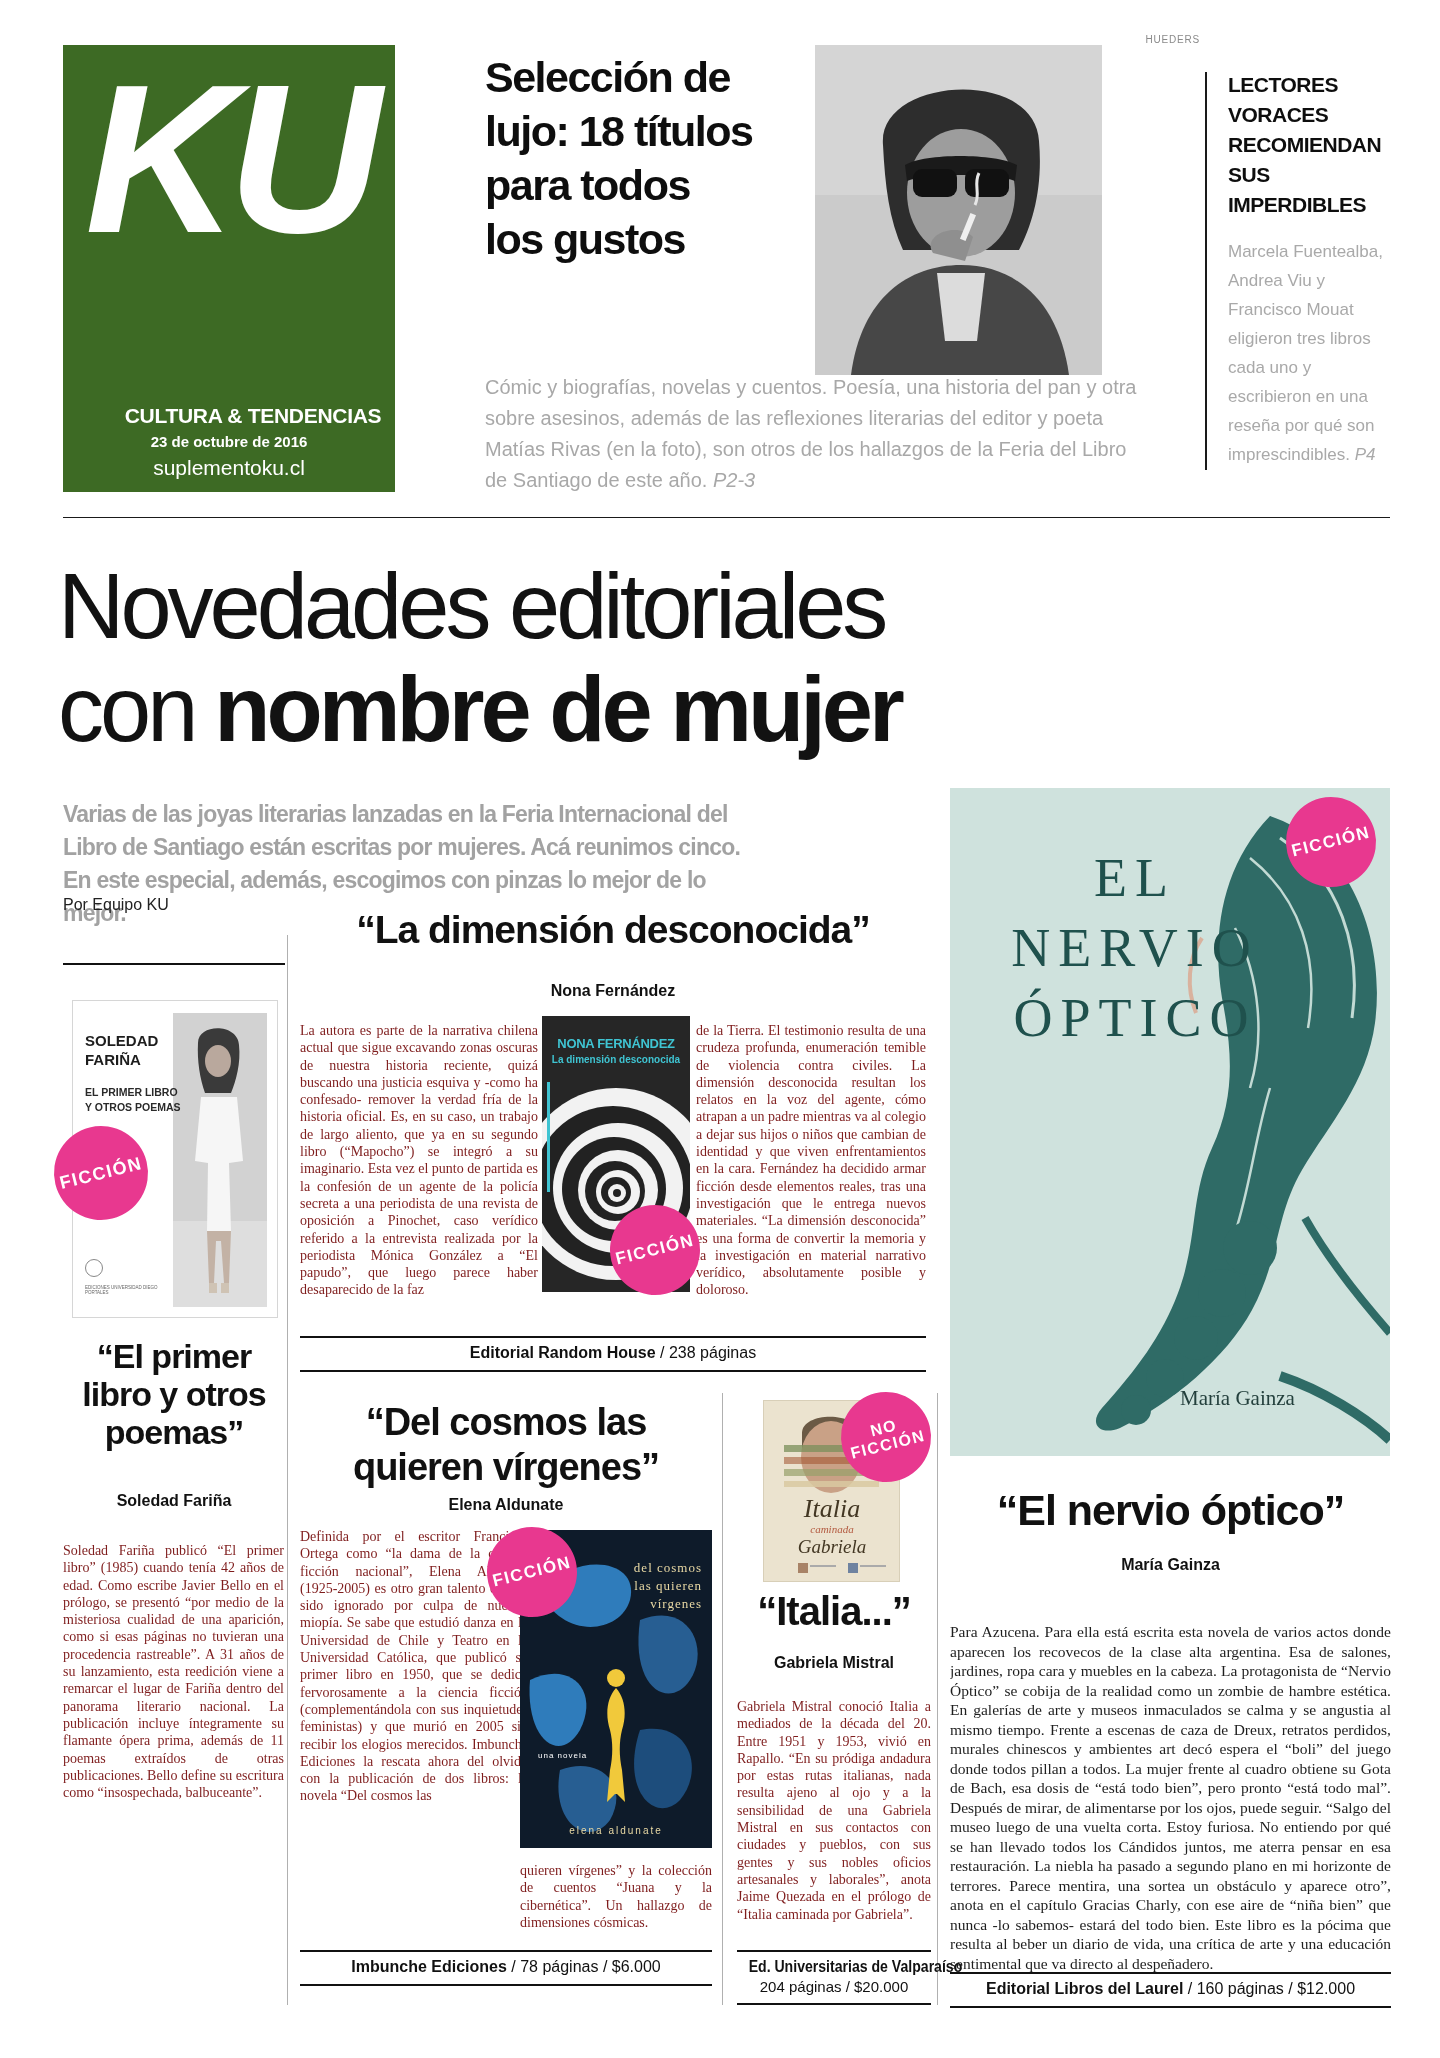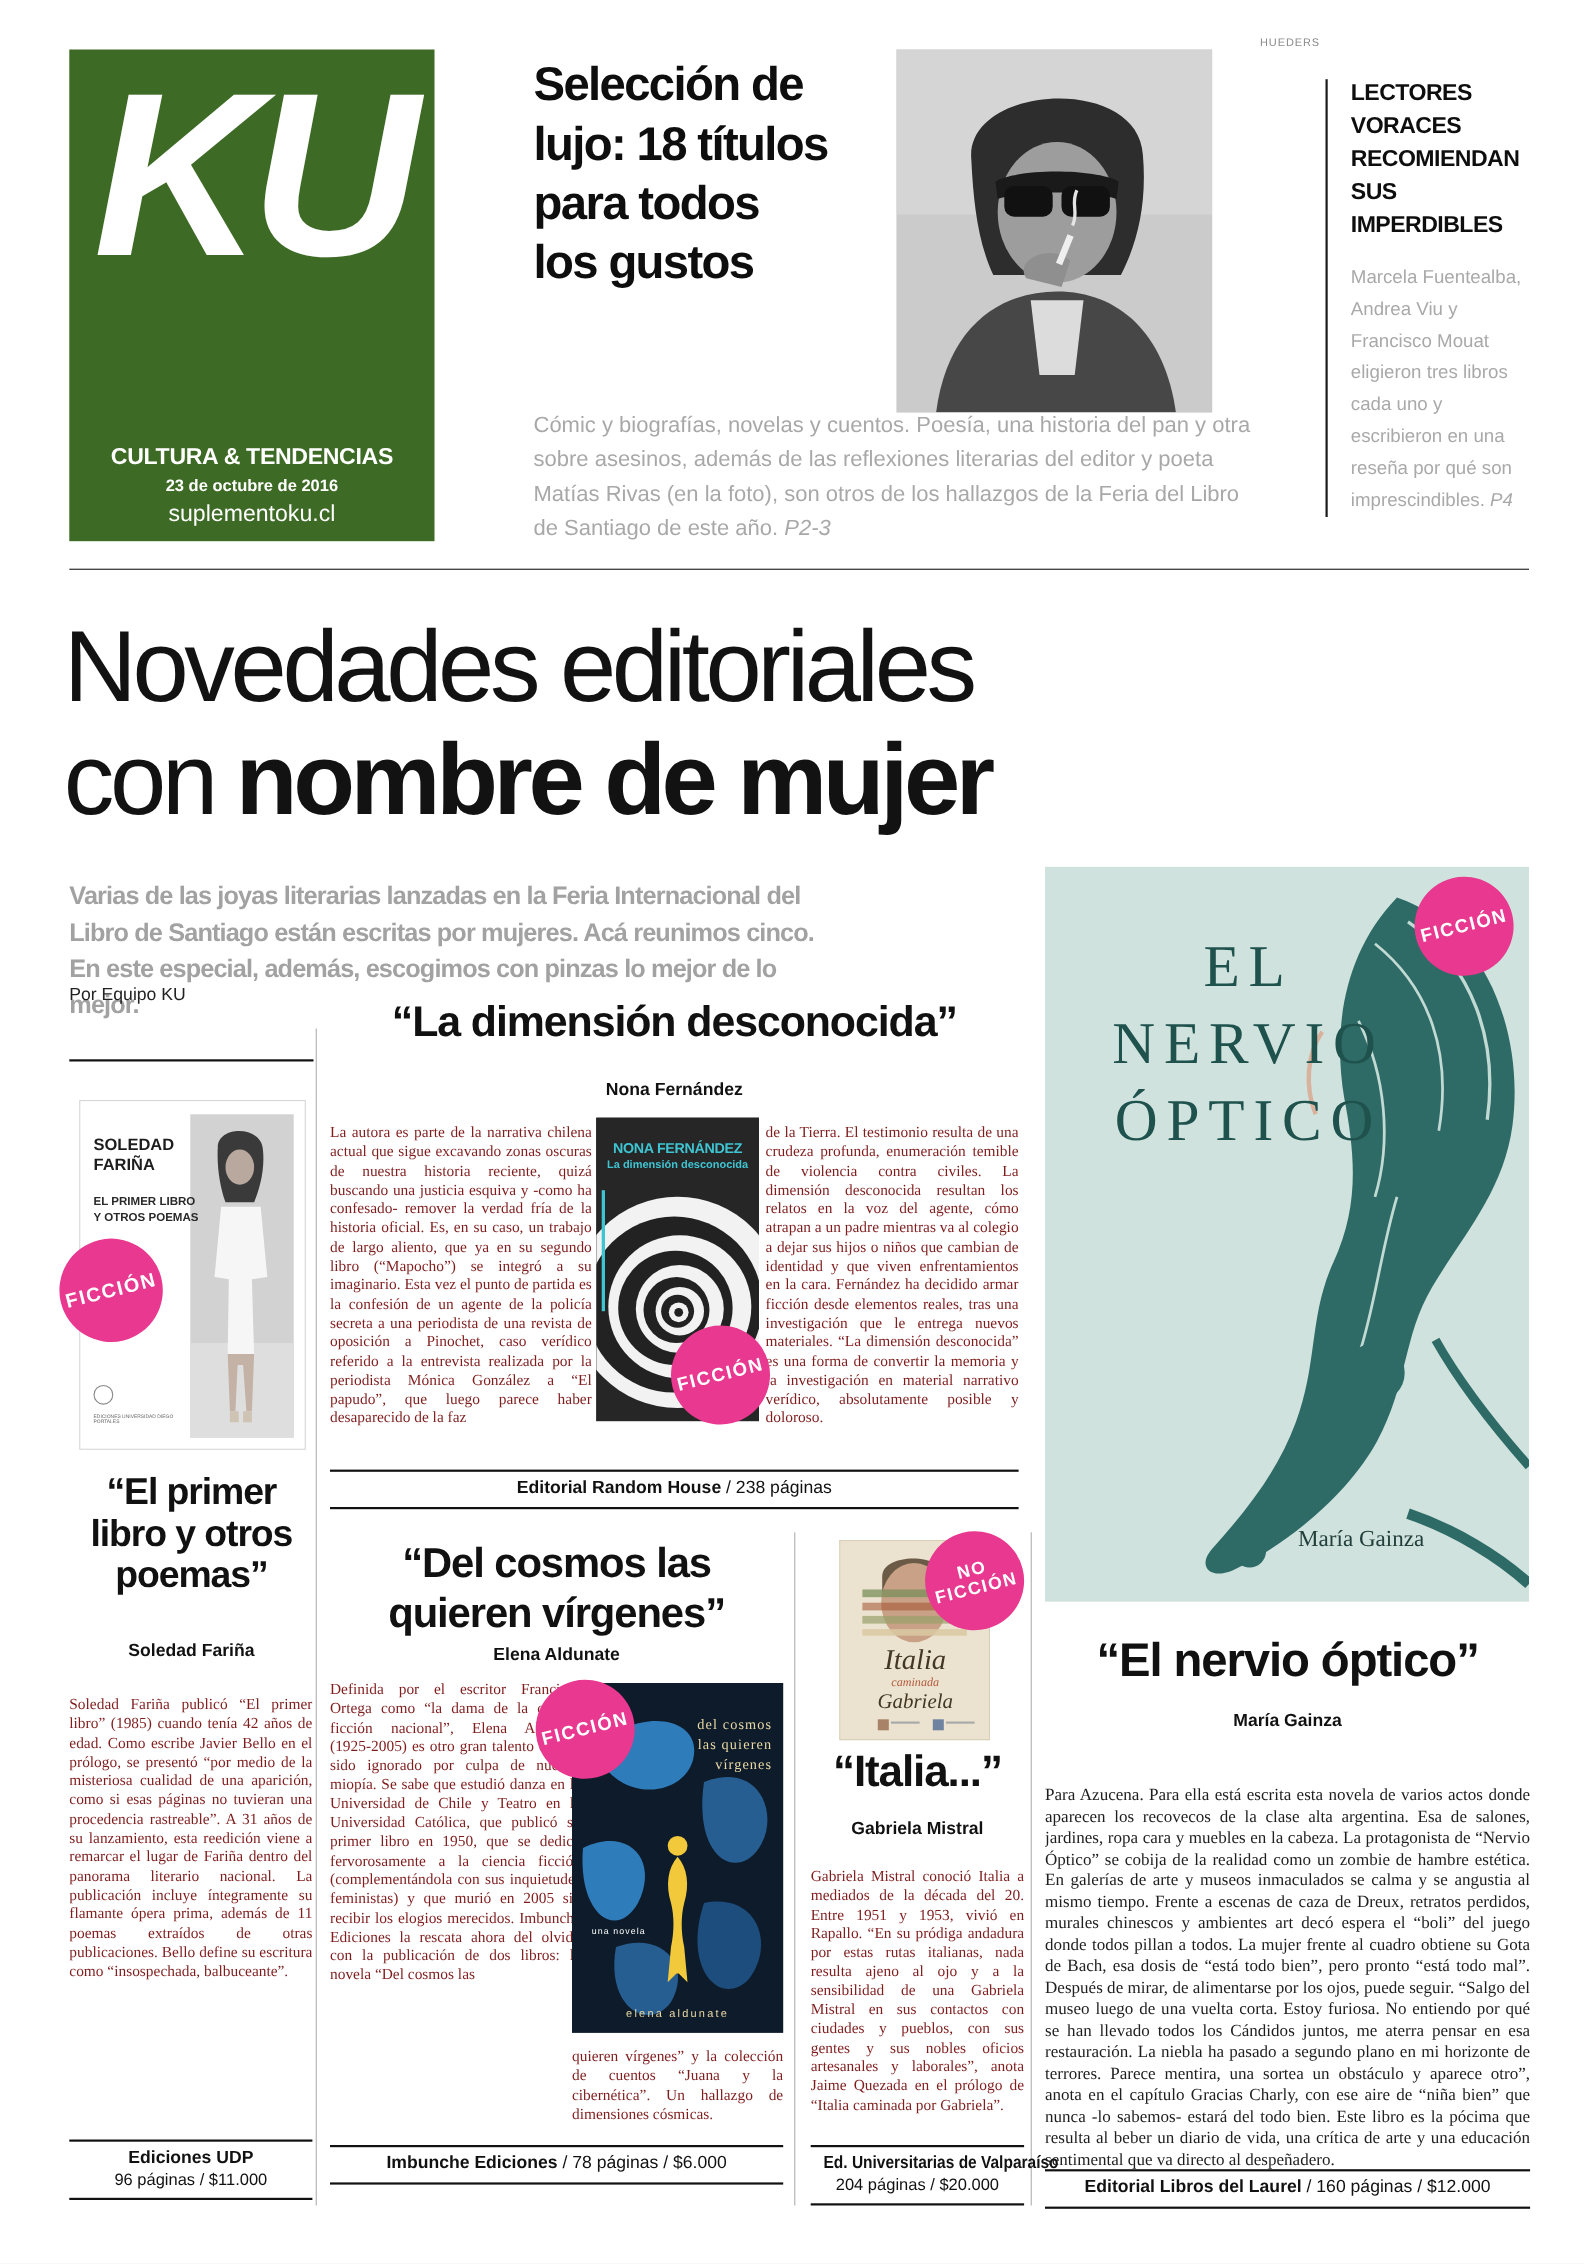--- a/index.html
+++ b/index.html
@@ -5,21 +5,21 @@
   html,body{margin:0;padding:0;background:#e9e9e9;}
   .page{position:relative;width:1440px;height:2058px;background:#ffffff;margin:0 auto;
         font-family:"Liberation Sans",sans-serif;color:#141414;overflow:hidden;}
   .abs{position:absolute;}
 
   
   .masthead{left:63px;top:45px;width:332px;height:447px;background:#3d6a24;}
   .ku-logo{position:absolute;left:22px;top:8px;font-size:212px;line-height:1;font-weight:700;
            font-style:italic;color:#fff;letter-spacing:-10px;}
   .m-section{position:absolute;bottom:64px;width:100%;text-align:center;color:#fff;
-             font-weight:700;font-size:21px;letter-spacing:-0.3px;}
+             font-weight:700;font-size:21px;letter-spacing:-0.3px;padding-left:24px;}
   .m-date{position:absolute;bottom:42px;width:100%;text-align:center;color:#fff;
           font-weight:700;font-size:15px;}
   .m-site{position:absolute;bottom:12px;width:100%;text-align:center;color:#fff;
           font-weight:400;font-size:21px;}
 
   
   .lead-headline{left:485px;top:50px;width:340px;font-size:43px;line-height:54px;
                  font-weight:700;letter-spacing:-1.5px;color:#0e0e0e;}
   .lead-headline div{white-space:nowrap;}
   .lead-deck{left:485px;top:372px;width:668px;font-size:20px;line-height:31px;color:#a8a8a8;}
@@ -183,24 +183,20 @@
     <span>FICCIÓN</span>
   </div>
 
   <div class="abs art-title" style="left:55px;top:1337px;width:238px;font-size:34px;line-height:38px;">
     <div>“El primer</div>
     <div>libro y otros</div>
     <div>poemas”</div>
   </div>
   <div class="abs art-author" style="left:63px;top:1492px;width:222px;">Soledad Fariña</div>
   <div class="abs serif-body" style="left:63px;top:1542px;width:221px;height:390px;">Soledad Fariña publicó “El primer libro” (1985) cuando tenía 42 años de edad. Como escribe Javier Bello en el prólogo, se presentó “por medio de la misteriosa cualidad de una aparición, como si esas páginas no tuvieran una procedencia rastreable”. A 31 años de su lanzamiento, esta reedición viene a remarcar el lugar de Fariña dentro del panorama literario nacional. La publicación incluye íntegramente su flamante ópera prima, además de 11 poemas extraídos de otras publicaciones. Bello define su escritura como “insospechada, balbuceante”.</div>
-  <div class="abs pub-footer two-line" style="left:63px;top:1945px;width:221px;">
-    <span class="pub">Ediciones UDP</span>
-    <span class="det">96 páginas / $11.000</span>
-  </div>
 
   <div class="abs art-title" style="left:300px;top:908px;width:626px;font-size:39px;line-height:44px;">“La dimensión desconocida”</div>
   <div class="abs art-author" style="left:300px;top:982px;width:626px;">Nona Fernández</div>
 
   <div class="abs cover cover-dimension">
     <svg viewBox="0 0 148 276" width="148" height="276" style="position:absolute;left:0;top:0;">
       <rect width="148" height="276" fill="#262626"></rect>
       <circle cx="74" cy="168" r="96" fill="#f2f2f2"></circle>
       <circle cx="71" cy="170" r="80" fill="#222"></circle>
       <circle cx="76" cy="172" r="65" fill="#f2f2f2"></circle>

